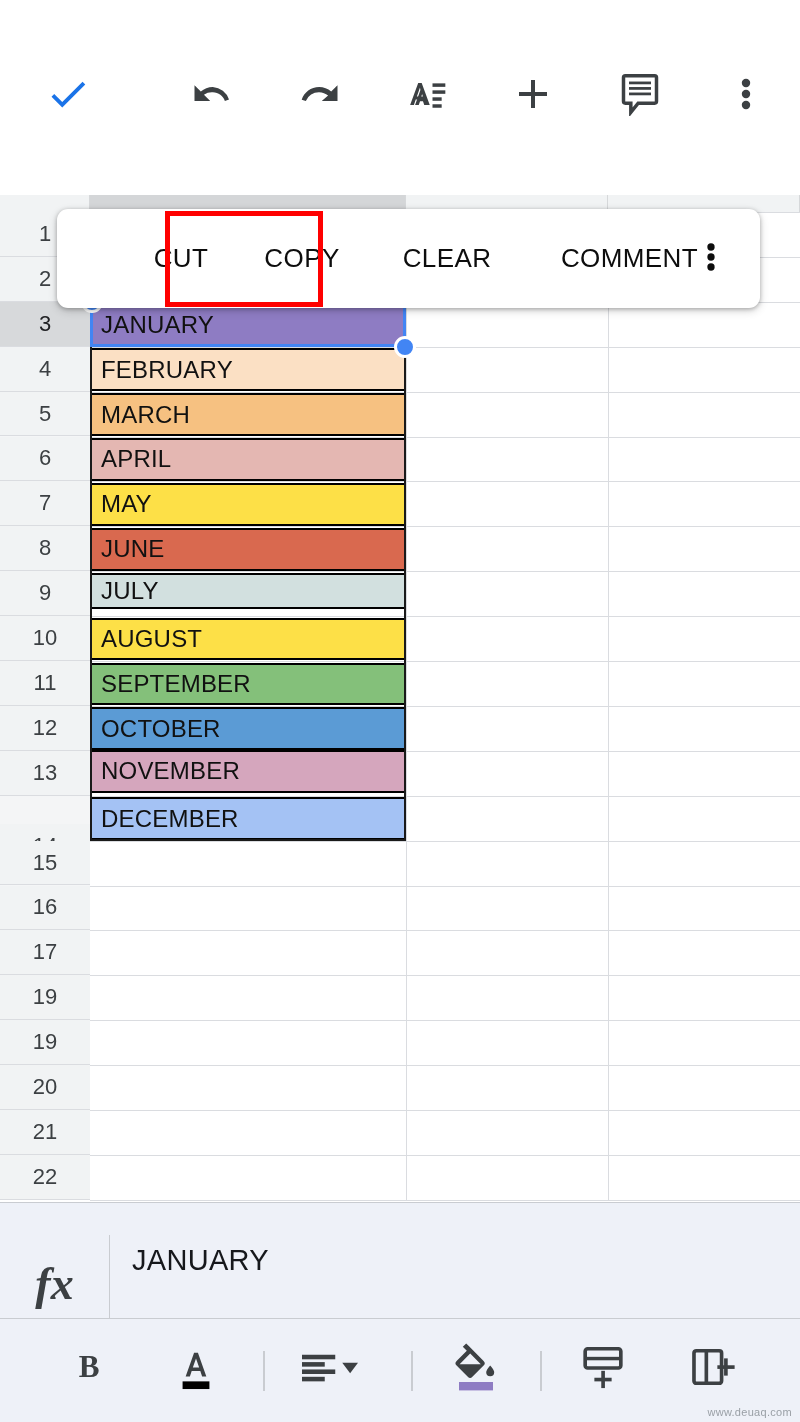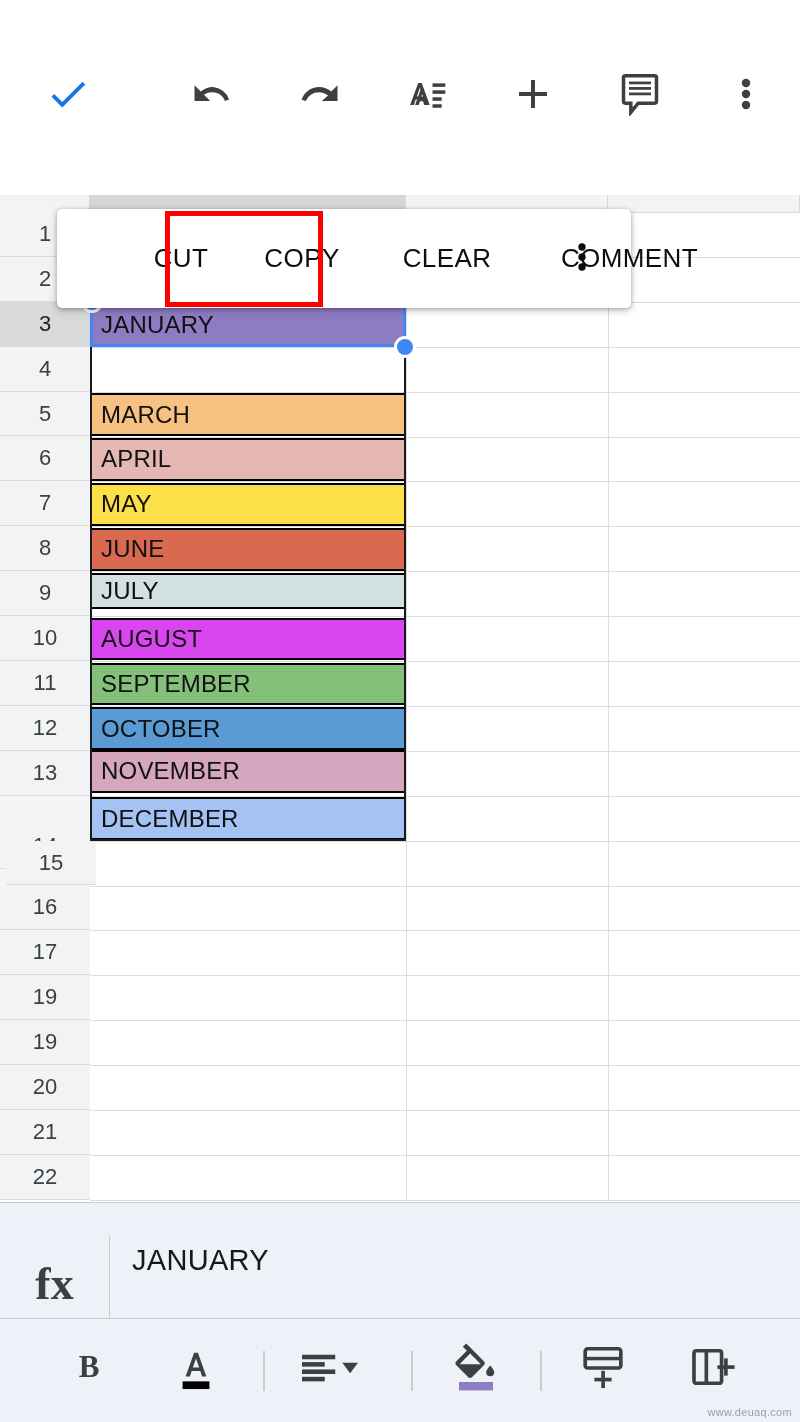--- a/index.html
+++ b/index.html
@@ -66,22 +66,22 @@
     pointer-events:none;
   }
   .handle {
     position:absolute; width:22px; height:22px; border-radius:50%;
     background:#4285f4; border:3px solid #fff;
     transform:translate(-50%,-50%);
   }
 
   
   .ctxmenu {
-    position:absolute; left:57px; top:209px; width:574px; height:99px;
-    background:#ffffff; border-radius:5px;
+    position:absolute; left:57px; top:209px; width:703px; height:99px;
+    background:#ffffff; border-radius:11px;
     box-shadow:0 1px 4px rgba(0,0,0,0.28), 0 3px 10px rgba(0,0,0,0.16);
     display:flex; align-items:center;
   }
   .ctxitem {
     position:absolute; top:0; height:99px;
     display:flex; align-items:center; justify-content:center;
     font-size:26px; font-weight:400; color:#0d0d0d;
     letter-spacing:0.4px;
   }
   .ctxdots { position:absolute; right:34px; top:50%; transform:translateY(-50%); }
@@ -93,21 +93,21 @@
 
   
   .fbar {
     position:absolute; left:0; top:1202px; width:800px; height:117px;
     background:#eef1f8; border-top:1px solid #c9ccd1; border-bottom:1px solid #c9ccd1;
     display:flex; align-items:center;
   }
   .fx {
     width:110px; height:97px; display:flex; align-items:center; justify-content:center;
     border-right:1px solid #c9ccd1;
-    font-family:"Liberation Serif", serif; 
+    font-family:"Liberation Serif", serif; font-style:italic;
     font-size:46px; font-weight:700; color:#3c4043;margin-top:46px;
   }
   .fval { padding-left:22px; font-size:29px; color:#16181c; letter-spacing:0.3px; }
 
   
   .bbar {
     position:absolute; left:0; top:1319px; width:800px; height:103px;
     background:#eef1f8;
   }
   .bb-ic {
@@ -203,21 +203,21 @@
         <div class="rowhdr" style="top: 179.6px; height: 44.9px;">5</div>
         <div class="rowhdr" style="top: 224.5px; height: 44.9px;">6</div>
         <div class="rowhdr" style="top: 269.4px; height: 44.9px;">7</div>
         <div class="rowhdr" style="top: 314.3px; height: 44.9px;">8</div>
         <div class="rowhdr" style="top: 359.2px; height: 44.9px;">9</div>
         <div class="rowhdr" style="top: 404.1px; height: 44.9px;">10</div>
         <div class="rowhdr" style="top: 449px; height: 44.9px;">11</div>
         <div class="rowhdr" style="top: 493.9px; height: 44.9px;">12</div>
         <div class="rowhdr" style="top: 538.8px; height: 44.9px;">13</div>
         <div class="rowhdr" style="top: 612px; height: 44.9px; text-align: right;">14</div>
-        <div class="rowhdr" style="top: 628.6px; height: 44.9px; margin-left: 6px;">15</div>
+        <div class="rowhdr" style="top: 628.6px; height: 44.9px;">15</div>
         <div class="rowhdr" style="top: 673.5px; height: 44.9px;">16</div>
         <div class="rowhdr" style="top: 718.4px; height: 44.9px;">17</div>
         <div class="rowhdr" style="top: 763.3px; height: 44.9px;">19</div>
         <div class="rowhdr" style="top: 808.2px; height: 44.9px;">19</div>
         <div class="rowhdr" style="top: 853.1px; height: 44.9px;">20</div>
         <div class="rowhdr" style="top: 898px; height: 44.9px;">21</div>
         <div class="rowhdr" style="top: 942.9px; height: 44.9px;">22</div>
       </div>
     <div class="gridarea" id="gridarea">
         <div class="hline" style="top: 0px;"></div>
@@ -239,26 +239,27 @@
         <div class="hline" style="top: 718px;"></div>
         <div class="hline" style="top: 763px;"></div>
         <div class="hline" style="top: 808px;"></div>
         <div class="hline" style="top: 853px;"></div>
         <div class="hline" style="top: 898px;"></div>
         <div class="hline" style="top: 943px;"></div>
         <div class="hline" style="top: 988px;"></div>
         <div class="vline" style="left: 316px;"></div>
         <div class="vline" style="left: 518px;"></div>
         <div class="cell" style="top: 91.3px; height: 42.9px; width: 316px; background: rgb(142, 124, 195); color: rgb(17, 17, 17);">JANUARY</div>
+        <div class="cell" style="top: 136.2px; height: 42.9px; width: 316px; background: rgb(251, 224, 196); color: rgb(17, 17, 17);">FEBRUARY</div>
         <div class="cell" style="top: 181.1px; height: 42.9px; width: 316px; background: rgb(246, 193, 129); color: rgb(17, 17, 17);">MARCH</div>
         <div class="cell" style="top: 226px; height: 42.9px; width: 316px; background: rgb(228, 183, 178); color: rgb(17, 17, 17);">APRIL</div>
         <div class="cell" style="top: 270.9px; height: 42.9px; width: 316px; background: #fde047; color: rgb(17, 17, 17);">MAY</div>
         <div class="cell" style="top: 315.8px; height: 42.9px; width: 316px; background: rgb(217, 105, 79); color: rgb(17, 17, 17);">JUNE</div>
         <div class="cell" style="top: 360.7px; height: 36px; width: 316px; background: rgb(210, 224, 223); color: rgb(17, 17, 17);">JULY</div>
-        <div class="cell" style="top: 405.6px; height: 42.9px; width: 316px; background: #d946ef; color: rgb(17, 17, 17);">AUGUST</div>
+        <div class="cell" style="top: 405.6px; height: 42.9px; width: 316px; background: #fde047; color: rgb(17, 17, 17);">AUGUST</div>
         <div class="cell" style="top: 450.5px; height: 42.9px; width: 316px; background: rgb(132, 192, 122); color: rgb(17, 17, 17);">SEPTEMBER</div>
         <div class="cell" style="top: 495.4px; height: 42.9px; width: 316px; background: rgb(91, 155, 213); color: rgb(17, 17, 17);">OCTOBER</div>
         <div class="cell" style="top: 538px; height: 42.9px; width: 316px; background: rgb(213, 166, 189); color: rgb(17, 17, 17);">NOVEMBER</div>
         <div class="cell" style="top: 585.2px; height: 42.9px; width: 316px; background: rgb(164, 194, 244); color: rgb(17, 17, 17);">DECEMBER</div>
         <div class="selrange" style="left: 0px; top: 89.8px; width: 316px; height: 538.8px;"></div>
         <div class="selbox" style="left: 0px; top: 89.8px; width: 316px; height: 44.9px;"></div>
         <div class="handle" style="left: 2px; top: 89.8px;"></div>
         <div class="handle" style="left: 315px; top: 134.7px;"></div>
       </div>
   </div>

